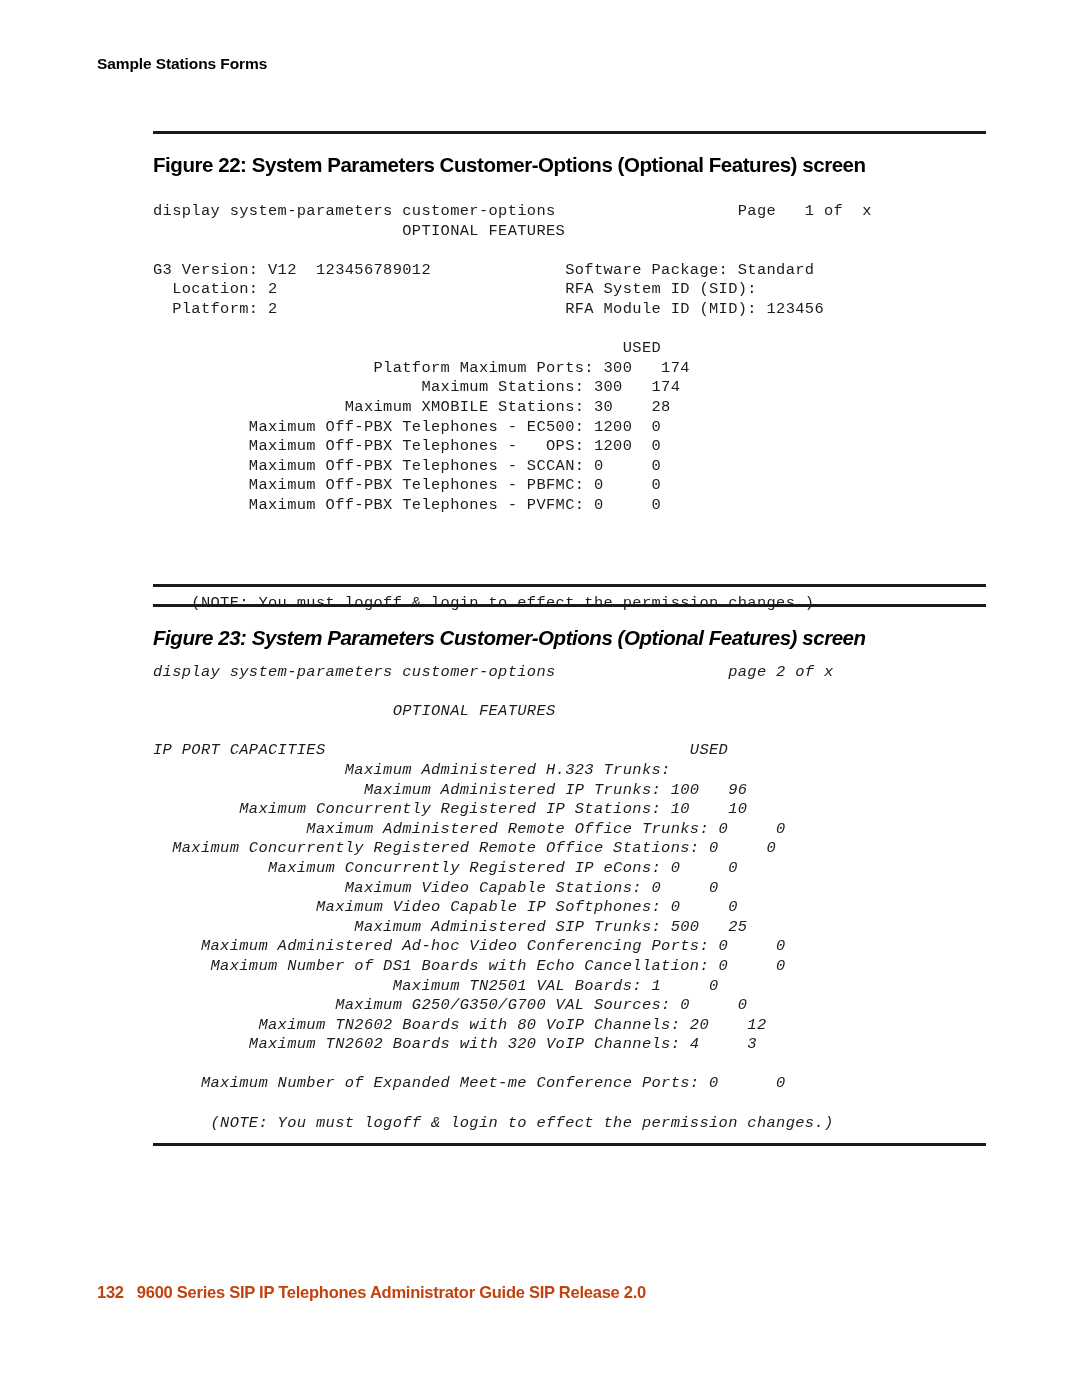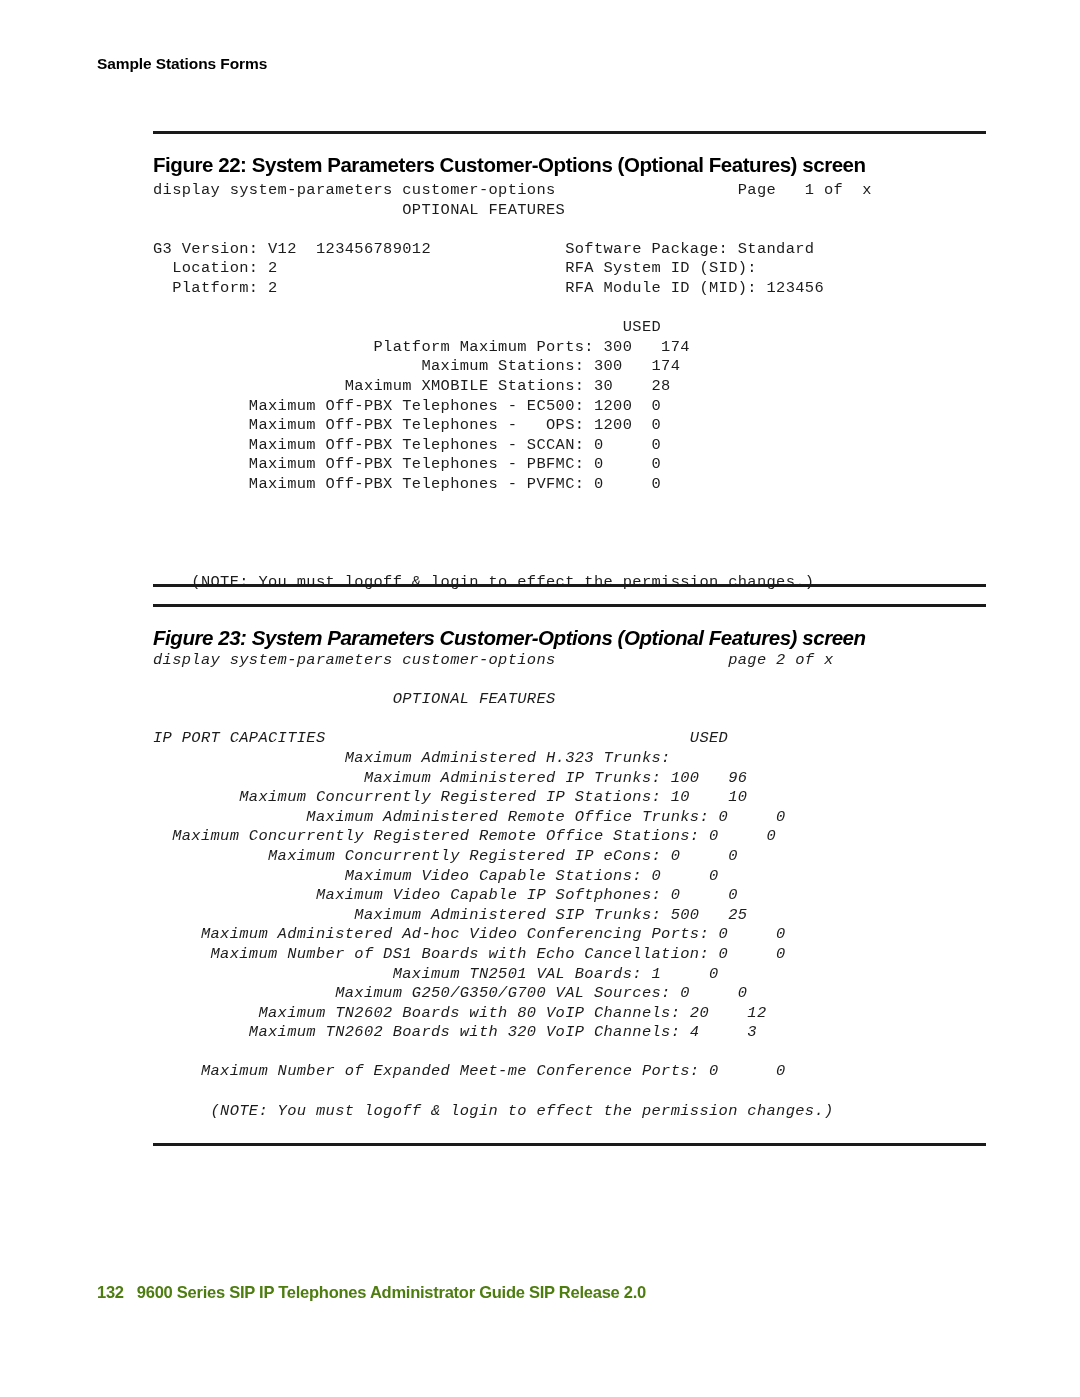--- a/index.html
+++ b/index.html
@@ -71,34 +71,34 @@
   
   .footer {
     position: absolute;
     left: 97px;
     top: 1283px;
     font-family: "Liberation Sans", sans-serif;
     font-weight: bold;
     font-size: 16.5px;
     letter-spacing: -0.25px;
     white-space: pre;
-    color: #4d7c0f;
+    color: #c2410c;
   }
 </style>
 </head>
 <body>
 
 <div class="page">
 
   <div class="running-header">Sample Stations Forms</div>
 
   <div class="figure" style="top:131px;">
     <div class="rule"></div>
     <div class="fig-caption">Figure 22: System Parameters Customer-Options (Optional Features) screen</div>
-    <pre class="screen" style="margin-top:4px;">display system-parameters customer-options                   Page   1 of  x
+    <pre class="screen" style="margin-top:25px;">display system-parameters customer-options                   Page   1 of  x
                           OPTIONAL FEATURES
 
 G3 Version: V12  123456789012              Software Package: Standard
   Location: 2                              RFA System ID (SID):
   Platform: 2                              RFA Module ID (MID): 123456
 
                                                  USED
                        Platform Maximum Ports: 300   174
                             Maximum Stations: 300   174
                     Maximum XMOBILE Stations: 30    28
@@ -113,21 +113,21 @@
 
     (NOTE: You must logoff &amp; login to effect the permission changes.)</pre>
   </div>
   <div class="figure" style="top:584px;">
     <div class="rule"></div>
   </div>
 
   <div class="figure" style="top:604px;font-style:italic;">
     <div class="rule"></div>
     <div class="fig-caption">Figure 23: System Parameters Customer-Options (Optional Features) screen</div>
-    <pre class="screen" style="margin-top:1px;">display system-parameters customer-options                  page 2 of x
+    <pre class="screen" style="margin-top:13px;">display system-parameters customer-options                  page 2 of x
 
                          OPTIONAL FEATURES
 
 IP PORT CAPACITIES                                      USED
                     Maximum Administered H.323 Trunks:
                       Maximum Administered IP Trunks: 100   96
          Maximum Concurrently Registered IP Stations: 10    10
                 Maximum Administered Remote Office Trunks: 0     0
   Maximum Concurrently Registered Remote Office Stations: 0     0
             Maximum Concurrently Registered IP eCons: 0     0

